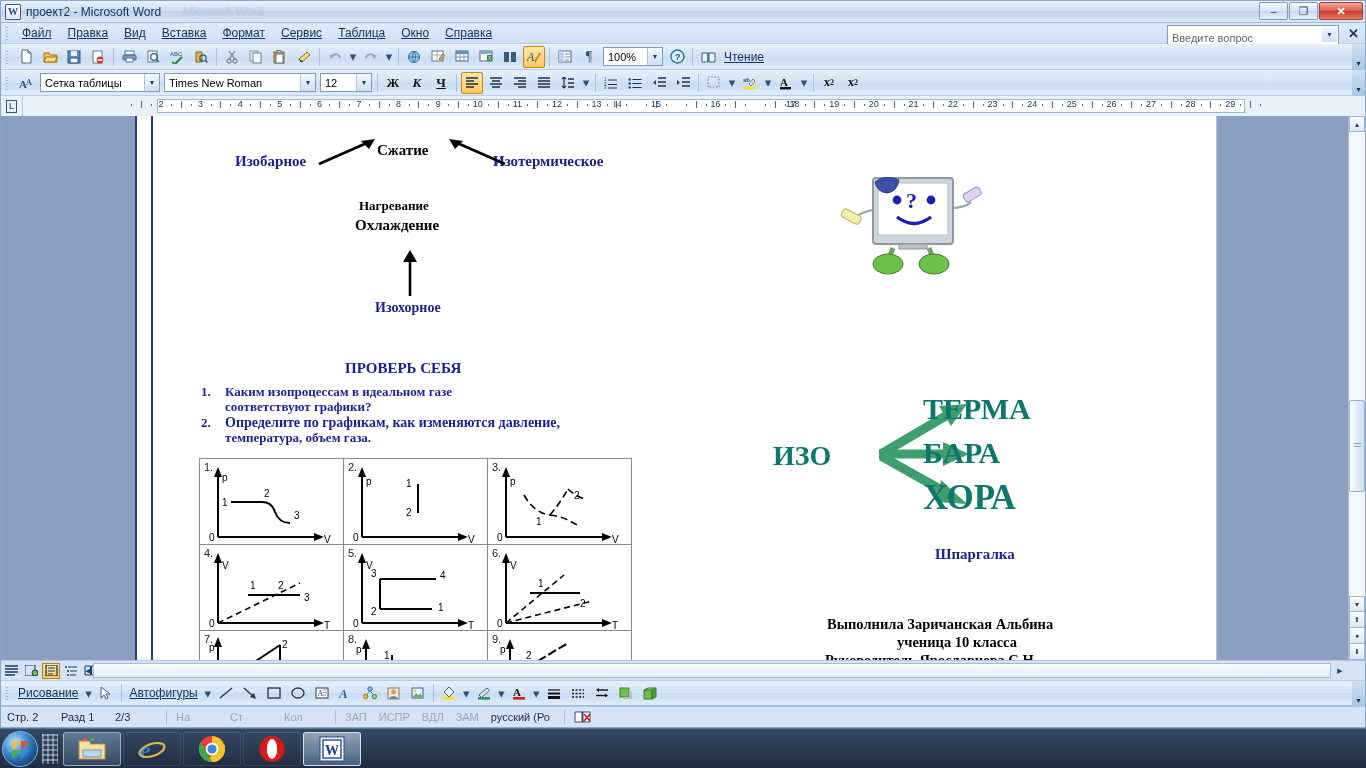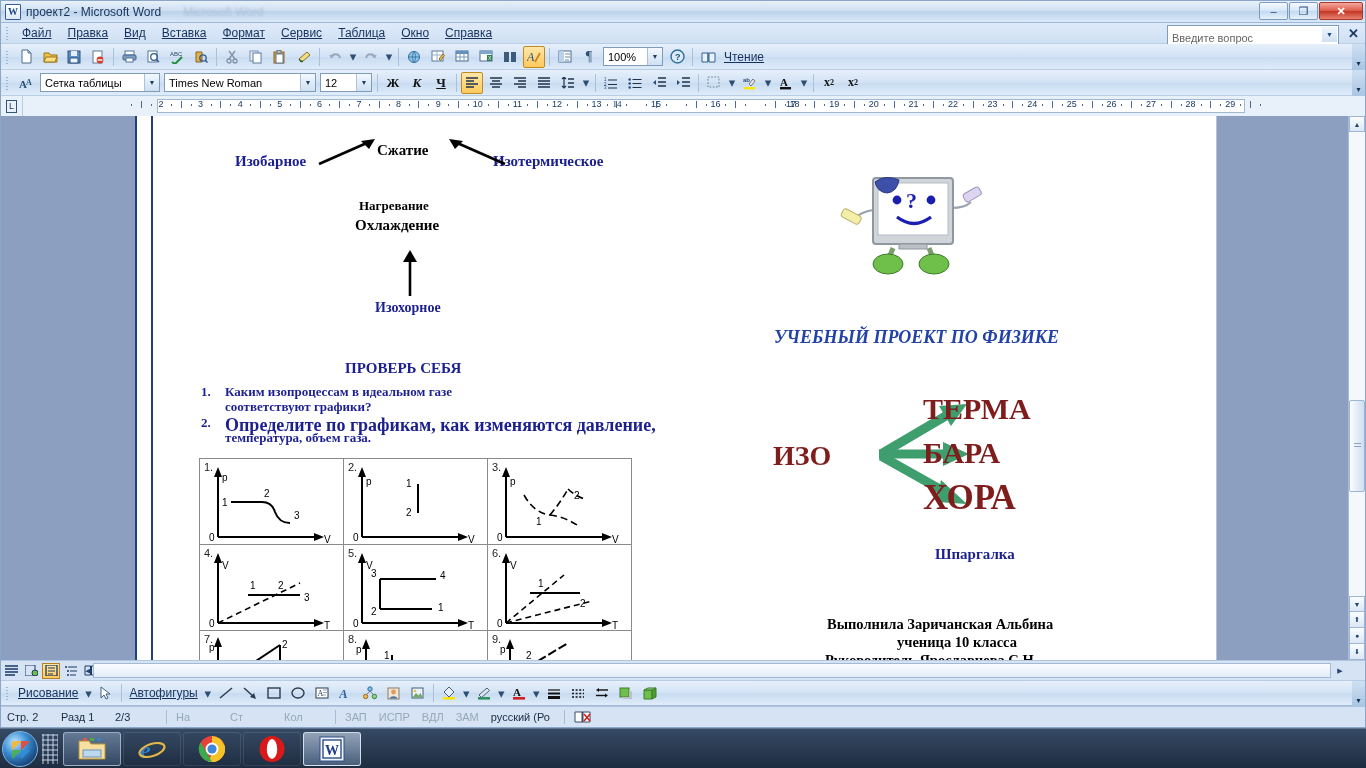--- a/index.html
+++ b/index.html
@@ -249,21 +249,21 @@
     background: linear-gradient(180deg, rgba(200,220,245,.18), rgba(150,180,215,.1));
   }
   
   .doc-content { position: absolute; inset: 0; color: #000; }
   .lbl {
     position: absolute; font-family: "Liberation Serif", serif;
     font-weight: bold; white-space: nowrap;
   }
   .blue { color: #1b1f8f; }
   .black { color: #000; }
-  .green { color: #7f1d1d; }
+  .green { color: #0f766e; }
   .navy-it { color: #2342a8; font-style: italic; }
   .qmark-robot { position: absolute; }
   table.graphs { position: absolute; border-collapse: collapse; }
   table.graphs td {
     border: 1px solid #8a8a8a; width: 143px; height: 85px;
     vertical-align: top; position: relative; padding: 0;
   }
   td .num {
     position: absolute; left: 4px; top: 2px;
     font: 11px "Liberation Sans", sans-serif; color: #222;
@@ -743,21 +743,21 @@
 
           <div class="lbl blue" style="left:238px; top:184px; font-size:14px;">Изохорное</div>
 
           <div class="lbl blue" style="left:208px; top:244px; font-size:15px;">ПРОВЕРЬ СЕБЯ</div>
 
           <div class="lbl blue" style="left:64px; top:268px; font-size:13px;">1.</div>
           <div class="lbl blue" style="left:88px; top:268px; font-size:13px;">Каким изопроцессам в идеальном газе</div>
           <div class="lbl blue" style="left:88px; top:283px; font-size:13px;">соответствуют графики?</div>
 
           <div class="lbl blue" style="left:64px; top:299px; font-size:13px;">2.</div>
-          <div class="lbl blue" style="left:88px; top:299px; font-size:18px;">Определите по графикам, как изменяются давление,</div>
+          <div class="lbl blue" style="left:88px; top:299px; font-size:14px;">Определите по графикам, как изменяются давление,</div>
           <div class="lbl blue" style="left:88px; top:314px; font-size:13px;">температура, объем газа.</div>
 
           <table class="graphs" style="left:62px; top:342px;">
             <tbody>
                 <tr>
               <td>
                 <span class="num">1.</span>
                 <svg width="143" height="85" viewBox="0 0 143 85">
                   <path d="M18 78 L18 14" stroke="#000" stroke-width="2"></path>
                       <path d="M18 8 L14 18 L22 18 Z" fill="#000"></path>
@@ -914,21 +914,20 @@
             <ellipse cx="103" cy="102" rx="15" ry="10" fill="#6fbf4b" stroke="#3d7d2a"></ellipse>
 
             <path d="M44 20 Q54 12 68 18 Q66 30 56 31 Q46 30 44 20 Z" fill="#3d4fa8" stroke="#2a3680"></path>
 
             <circle cx="66" cy="38" r="4.4" fill="#1a1fb0"></circle>
             <circle cx="100" cy="38" r="4.4" fill="#1a1fb0"></circle>
             <text x="75" y="46" font-size="22" font-weight="bold" fill="#1a1fb0" font-family="serif">?</text>
             <path d="M66 55 Q83 68 100 55" fill="none" stroke="#1a1fb0" stroke-width="3.2"></path>
           </svg>
 
-          <div class="lbl navy-it" style="left:637px; top:211px; font-size:18px;">УЧЕБНЫЙ ПРОЕКТ ПО ФИЗИКЕ</div>
 
           <div class="lbl green" style="left:636px; top:324px; font-size:28px; font-family:'Liberation Serif',serif;">ИЗО</div>
 
           <svg style="position:absolute;left:738px;top:280px" width="108" height="118">
             <path d="M6 58 L74 18" stroke="#3f9e6d" stroke-width="9" fill="none"></path>
             <path d="M92 8 L64 10 L76 30 Z" fill="#3f9e6d"></path>
             <path d="M4 58 L72 58" stroke="#3f9e6d" stroke-width="9" fill="none"></path>
             <path d="M94 58 L68 46 L68 70 Z" fill="#3f9e6d"></path>
             <path d="M6 60 L70 96" stroke="#3f9e6d" stroke-width="9" fill="none"></path>
             <path d="M92 108 L66 84 L62 106 Z" fill="#3f9e6d"></path>

